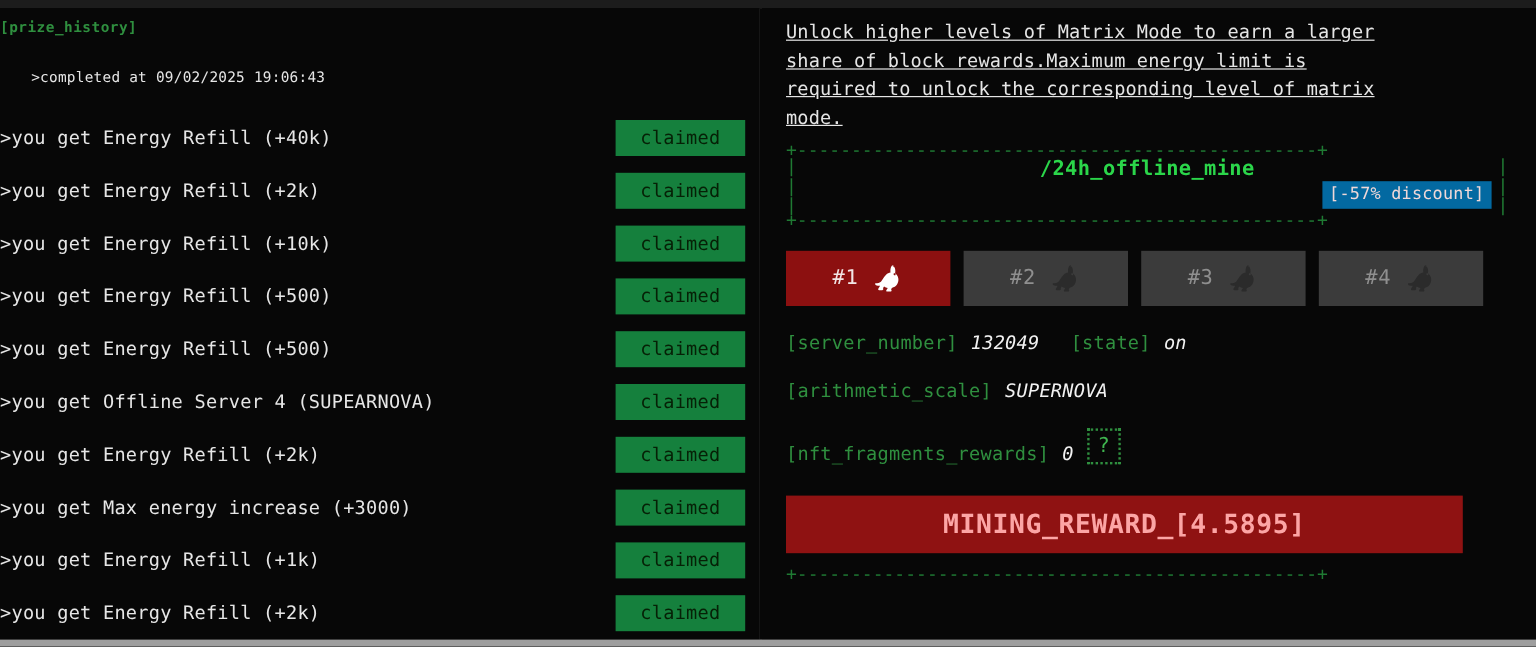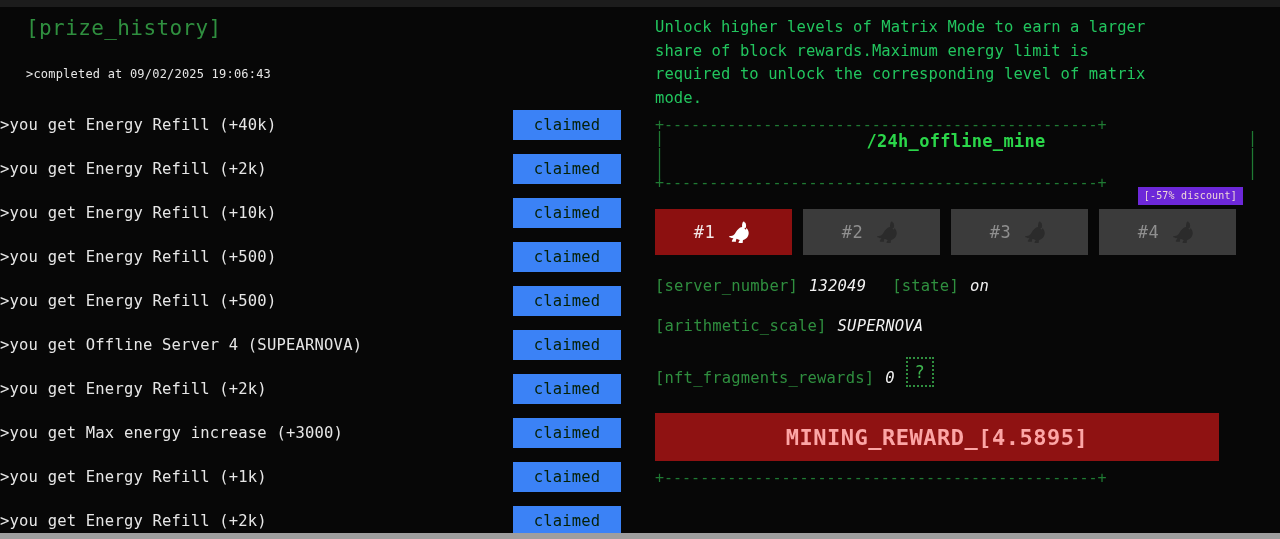--- a/index.html
+++ b/index.html
@@ -51,24 +51,24 @@
 
   #panel-divider {
     position: absolute;
     left: 633px; top: 0;
     width: 2px; height: 526px;
     background: #4a4a4a;
   }
 
   #prize-title {
     color: #2f8f3f;
-    font-size: 21px;
+    font-size: 12px;
     letter-spacing: 0.4px;
-    padding-left: 26px;
     margin-top: 3px;
+    font-weight: bold;
   }
 
   #completed-line {
     color: #e6e6e6;
     font-size: 12px;
     letter-spacing: 0.2px;
     padding-left: 26px;
     margin-top: 27px;
   }
 
@@ -90,46 +90,47 @@
     white-space: nowrap;
     flex: 0 0 auto;
   }
 
   .prize-spacer { flex: 1 1 auto; }
 
   .claimed-badge {
     flex: 0 0 auto;
     width: 108px;
     height: 30px;
-    background: #3b82f6;
+    background: #15803d;
     color: #062006;
     font-size: 15.5px;
     line-height: 30px;
     text-align: center;
     letter-spacing: 0.2px;
   }
 
   
   #right-panel {
     position: relative;
     width: 647px;
     height: 526px;
     background: #070707;
     padding: 6px 20px 0 22px;
     overflow: hidden;
   }
 
   #matrix-desc {
-    color: #22c55e;
+    color: #e5e5e5;
     font-size: 15.5px;
     line-height: 23.5px;
     letter-spacing: 0.1px;
     width: 600px;
     margin-top: 3px;
     white-space: pre-wrap;
+    text-decoration: underline;
   }
 
   
   .ascii-box {
     position: relative;
     margin-top: 7px;
     width: 602px;
     height: 74px;
   }
   .ascii-rule {
@@ -170,26 +171,25 @@
 
   #offline-mine-title {
     color: #2bd64a;
     font-weight: bold;
     font-size: 17px;
     letter-spacing: 0.3px;
   }
 
   #discount-badge {
     margin-left: auto;
-    background: #6d28d9;
+    background: #0369a1;
     color: #f0d8d8;
-    font-size: 10px;
+    font-size: 14px;
     padding: 3px 6px 4px 6px;
     letter-spacing: 0.2px;
-    margin-top: 36px;
   }
 
   
   #server-tabs {
     display: flex;
     gap: 11px;
     margin-top: 18px;
     width: 588px;
   }
   .server-tab {

